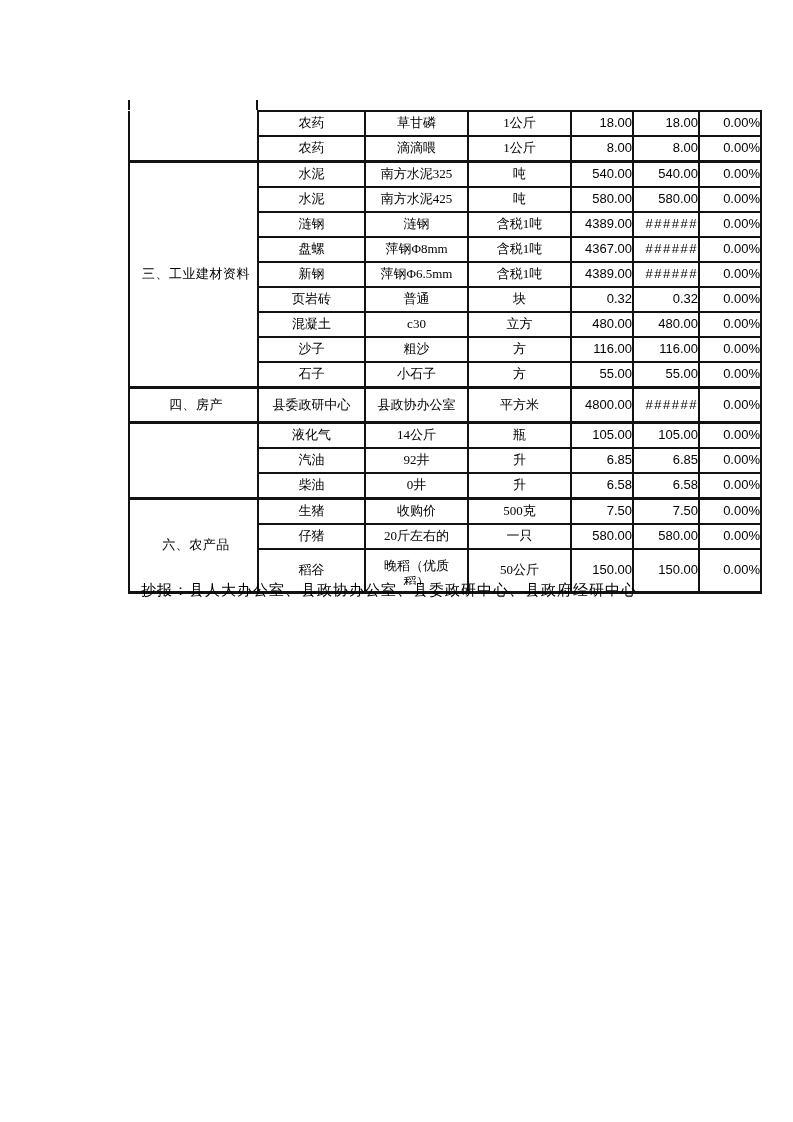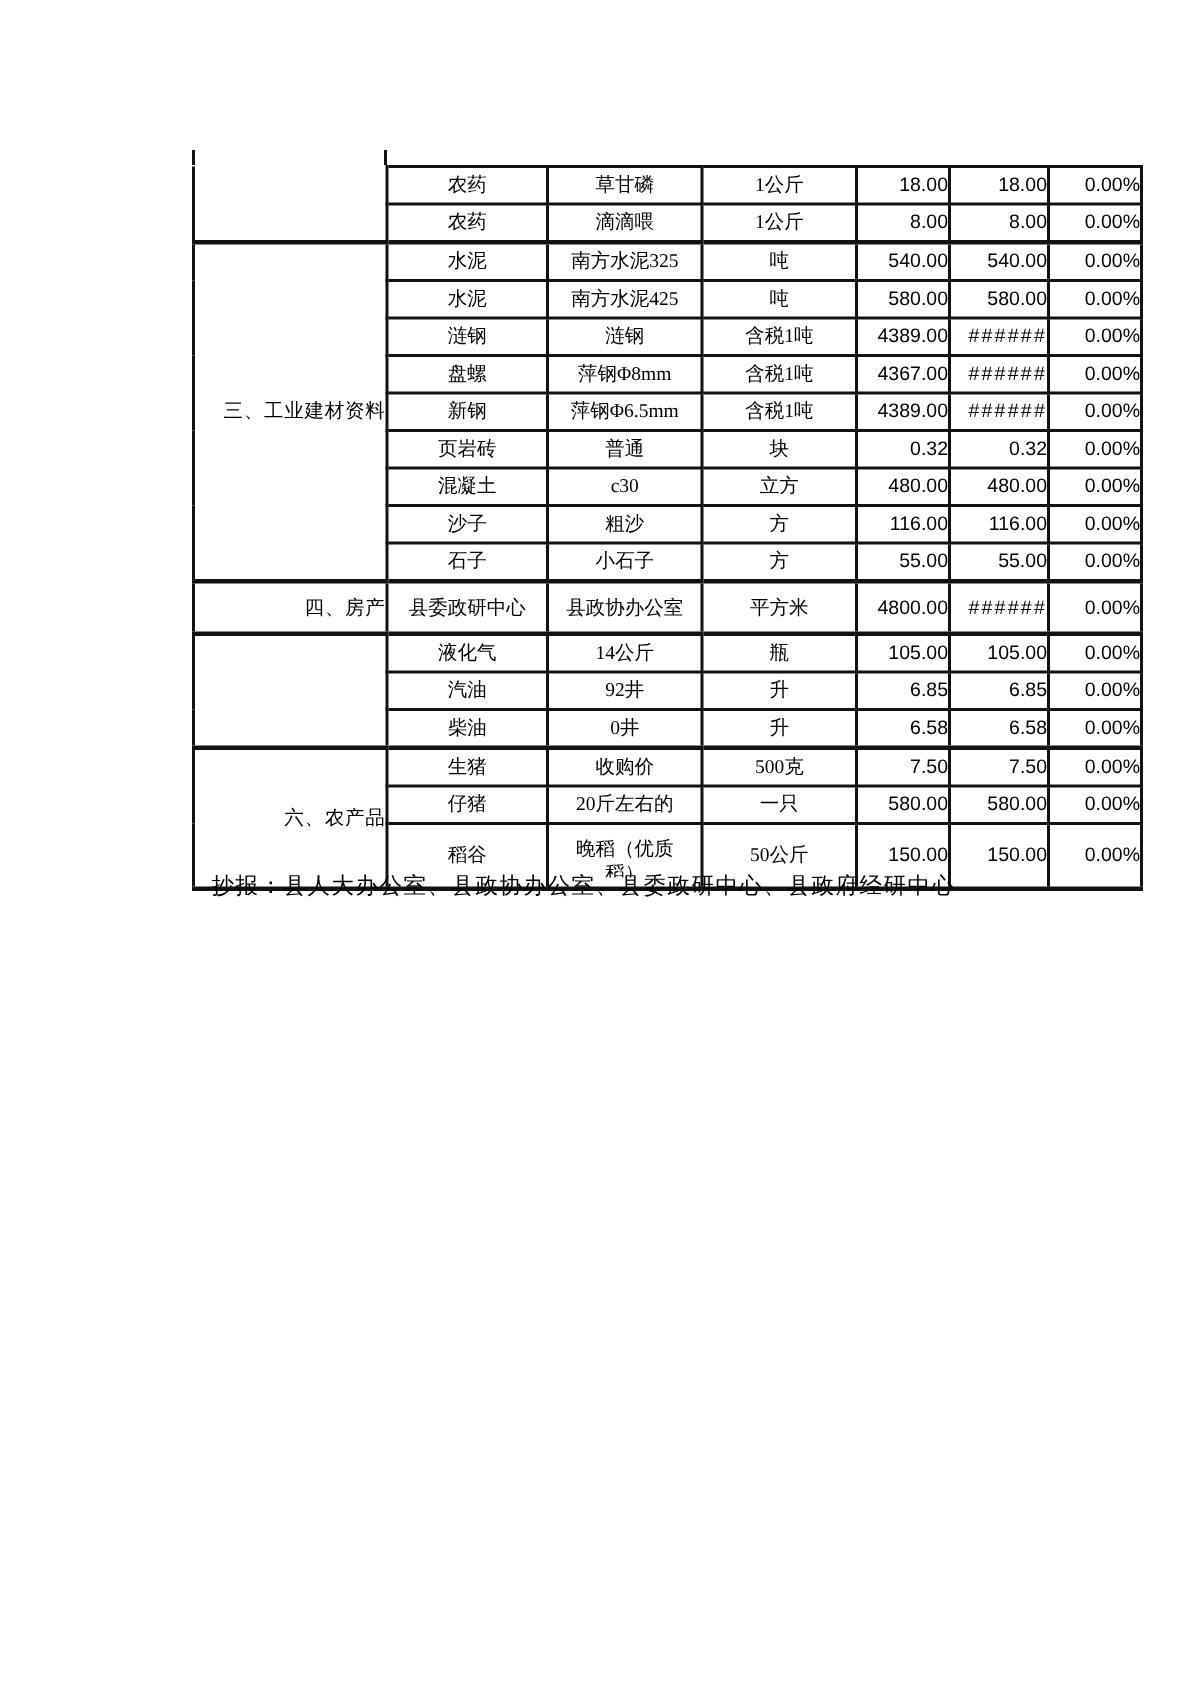--- a/index.html
+++ b/index.html
@@ -35,21 +35,21 @@
     height: 23px;
     overflow: hidden;
     white-space: nowrap;
   }
   tr.row-md td { height: 32px; }
   tr.row-lg td { height: 41px; }
   tr.section-start td { border-top: 3px solid #121212; }
   tr.first-section td { border-top: 2px solid #121212; }
   tr.first-section td.cat { border-top: none; }
   td.cat {
-    text-align: right;
+    text-align: center;
     padding-left: 5px;
     letter-spacing: 0.5px;
   }
   td.num { font-family: "Liberation Sans", "DejaVu Sans", sans-serif; text-align: right; }
   td.hash { letter-spacing: 1.5px; }
   .clip2 {
     white-space: normal;
     width: 74px;
     height: 27px;
     margin: 2px auto 0;

